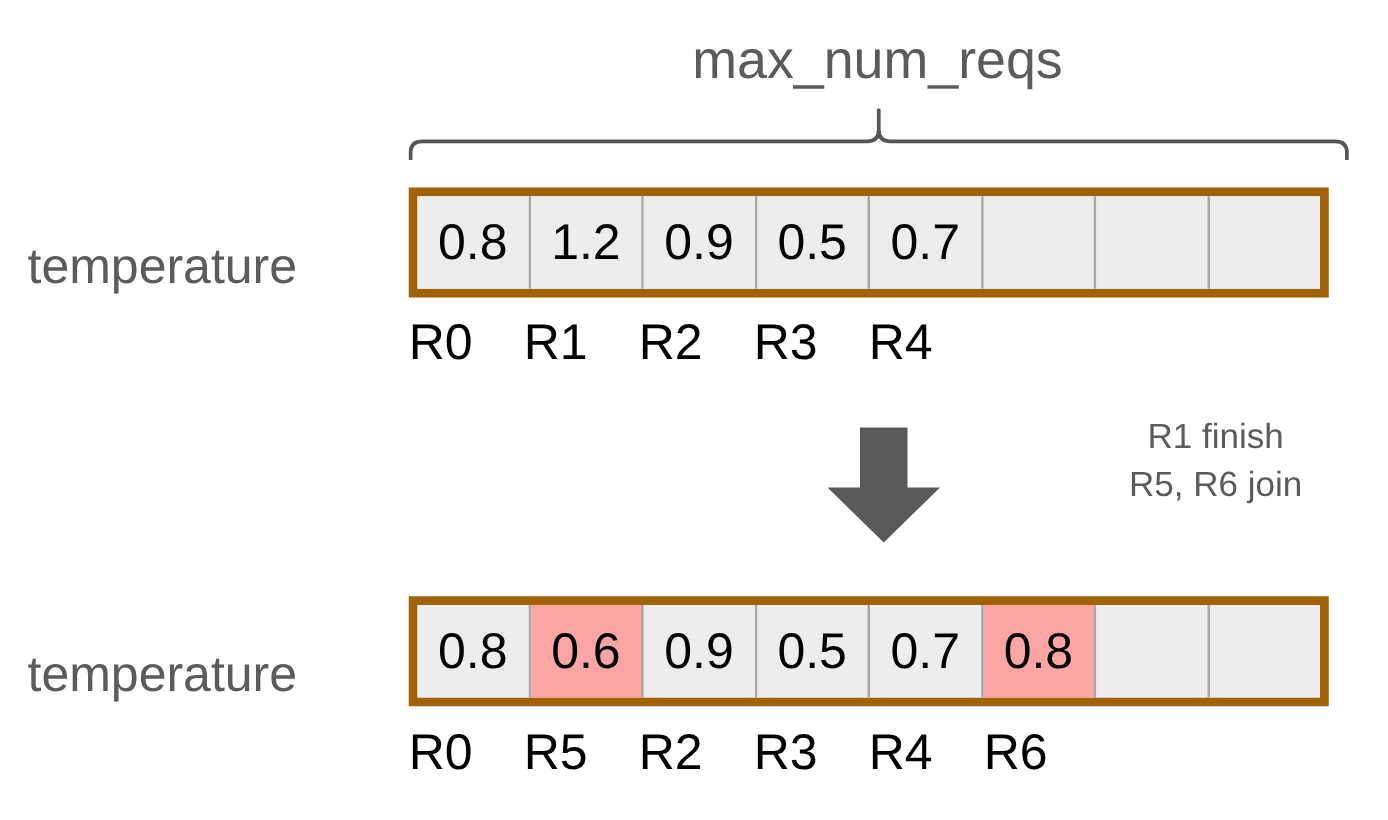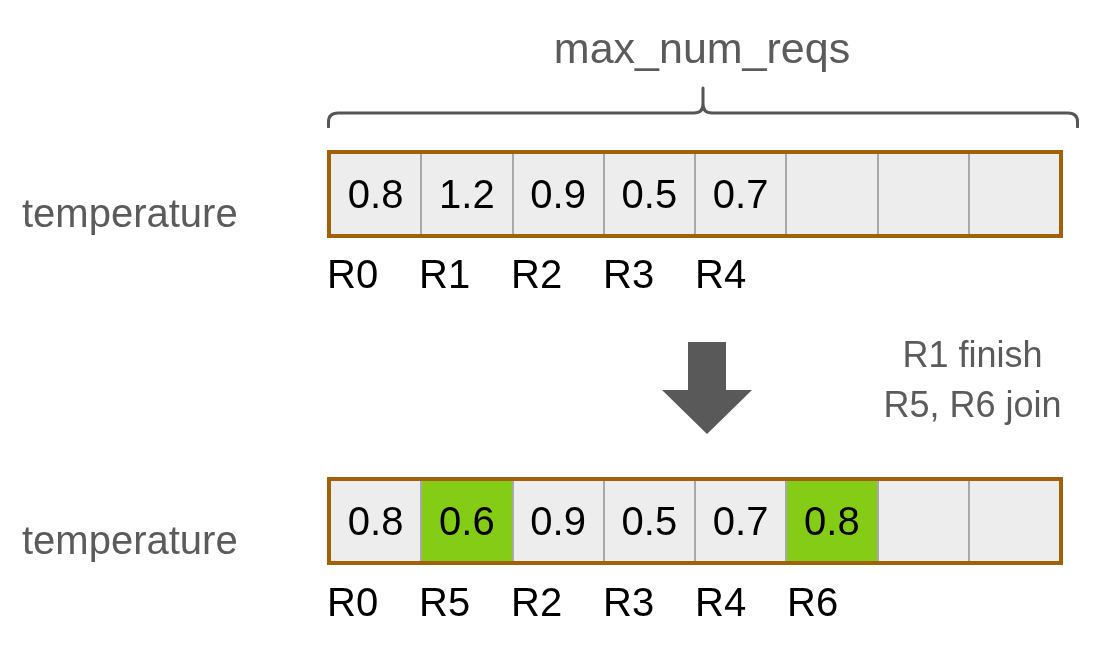--- a/index.html
+++ b/index.html
@@ -54,41 +54,41 @@
     text-align: left;
     margin-top: 21px;
   }
   .row-label.r1 { left: 22px; top: 170px; }
   .row-label.r2 { left: 22px; top: 497px; }
 
   
   .cells {
     position: absolute;
     display: flex;
-    border: 4px solid #a16207;
+    border: 7px solid #a16207;
     box-sizing: border-box;
     background: #ededed;
   }
   .cells.row1 { left: 327px; top: 150px; width: 736px; height: 88px; }
   .cells.row2 { left: 327px; top: 477px; width: 736px; height: 88px; }
 
   .cell {
     flex: 1 1 0;
     box-sizing: border-box;
     border-right: 2px solid #a8a8a8;
     display: flex;
     align-items: center;
     justify-content: center;
     font-size: 40px;
     color: #000000;
     background: #ededed;
     line-height: 1;
   }
   .cell:last-child { border-right: none; }
-  .cell.highlight { background: #84cc16; }
+  .cell.highlight { background: #fca5a5; }
 
   
   .ids {
     position: absolute;
     display: flex;
   }
   .ids.row1 { left: 327px; top: 252px; width: 736px; }
   .ids.row2 { left: 327px; top: 580px; width: 736px; }
   .id-cell {
     flex: 1 1 0;
@@ -108,21 +108,21 @@
     height: 100px;
   }
 
   
   .note {
     position: absolute;
     left: 845px;
     top: 330px;
     width: 255px;
     text-align: center;
-    font-size: 36px;
+    font-size: 28px;
     color: #5b5b5b;
     line-height: 1.38;
     white-space: nowrap;
   }
   .note div { white-space: nowrap; }
 </style>
 </head>
 <body>
 
 <div class="stage">

